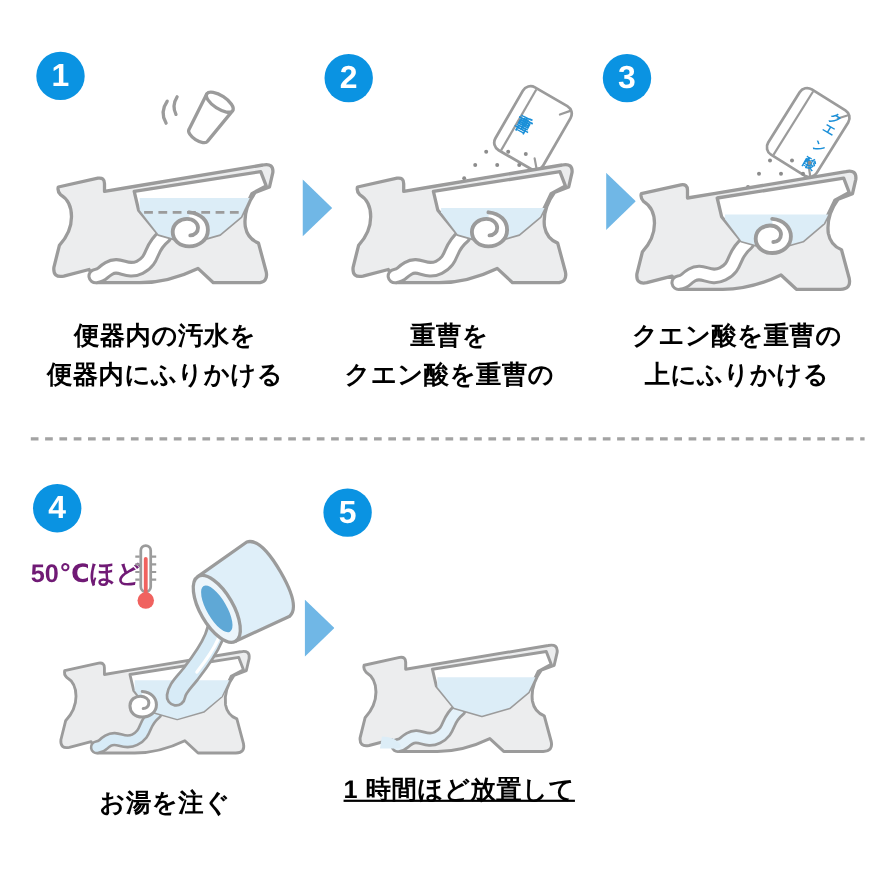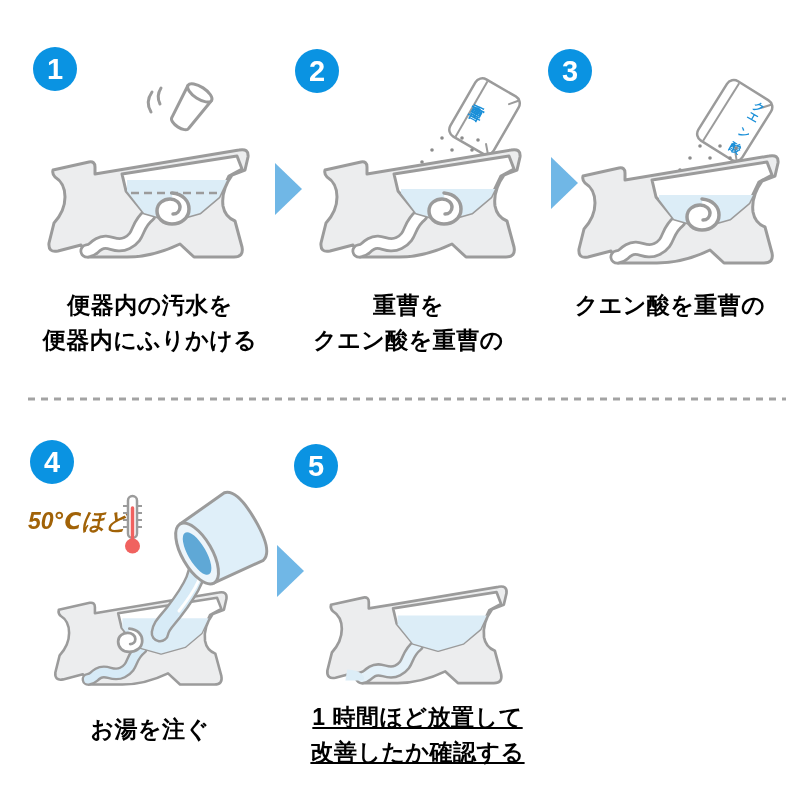--- a/index.html
+++ b/index.html
@@ -17,21 +17,21 @@
     position:absolute;text-align:center;color:#000000;font-weight:700;
     font-size:23px;line-height:35px;letter-spacing:0.5px;white-space:nowrap;
   }
   .bag-label{
     position:absolute;color:#1A8FD8;font-weight:700;
     writing-mode:vertical-rl;text-orientation:upright;letter-spacing:2px;
   }
   #bag-label-2{left:476px;top:96px;font-size:14px;transform:rotate(28deg);}
   #bag-label-3{left:746px;top:92px;font-size:11.5px;transform:rotate(30deg);}
   .temp-label{
-    position:absolute;left:28px;top:506px;font-size:23px;font-weight:700;color:#a16207;font-style:italic;
+    position:absolute;left:28px;top:506px;font-size:23px;font-weight:700;color:#701a75;
   }
   svg{display:block;}
 </style>
 </head>
 <body>
 
 <div id="canvas">
 
   <div class="badge" style="left:33px;top:47px;">
       <span>1</span>
@@ -165,20 +165,21 @@
   <div class="caption" style="left:10px;top:288px;width:280px;">
     <div>便器内の汚水を</div>
     <div>便器内にふりかける</div>
   </div>
   <div class="caption" style="left:276px;top:288px;width:265px;">
     <div>重曹を</div>
     <div>クエン酸を重曹の</div>
   </div>
   <div class="caption" style="left:540px;top:288px;width:260px;">
     <div>クエン酸を重曹の</div>
+    <div>上にふりかける</div>
   </div>
 
   <svg class="abs" style="left:26px;top:396px;" width="762" height="6" viewBox="0 0 762 6">
     <line x1="2" y1="3" x2="760" y2="3" stroke="#A3A3A3" stroke-width="3" stroke-dasharray="7 6"></line>
   </svg>
 
   <div class="badge" style="left:30px;top:440px;">
       <span>4</span>
     </div>
   <div class="badge" style="left:294px;top:444px;">
@@ -237,16 +238,15 @@
       <path d="M104,64 L203,64 L196,79 L177,95 L149,103 L121,95 L104,74 Z" fill="#DCEDF7"></path>
       <path d="M48,124 Q60,124 66,131 Q69,136 62,136 L46,136 Z" fill="#DCEDF7"></path>
     </g>
   </svg>
 
   <div class="caption" style="left:20px;top:712px;width:260px;">
     <div>お湯を注ぐ</div>
   </div>
   <div class="caption" style="left:285px;top:700px;width:265px;text-decoration:underline;">
     <div>1 時間ほど放置して</div>
-    <div>改善したか確認する</div>
   </div>
 
 </div>
 
 </body></html>

